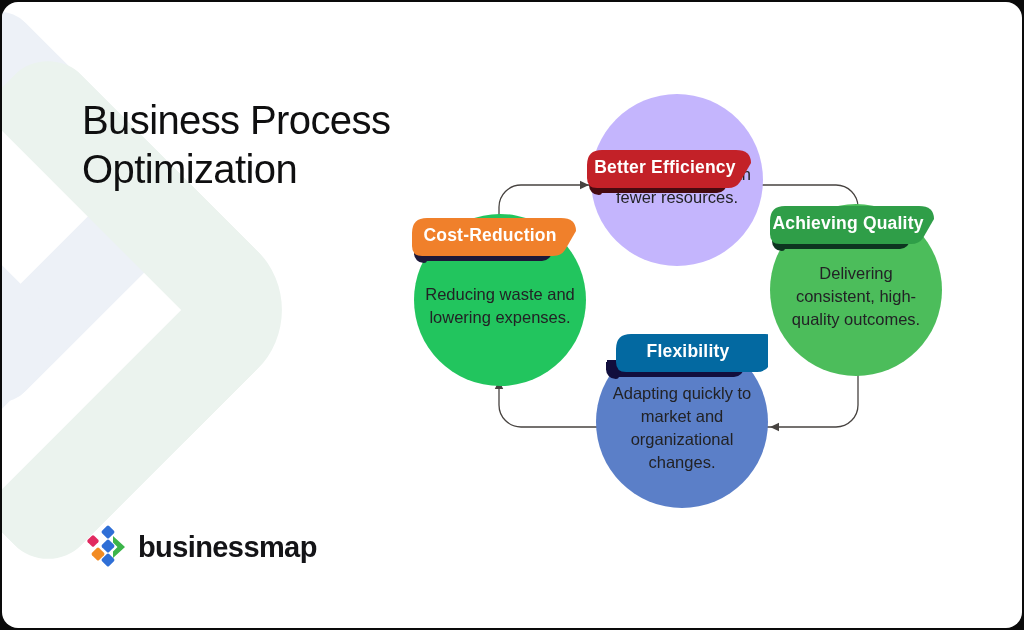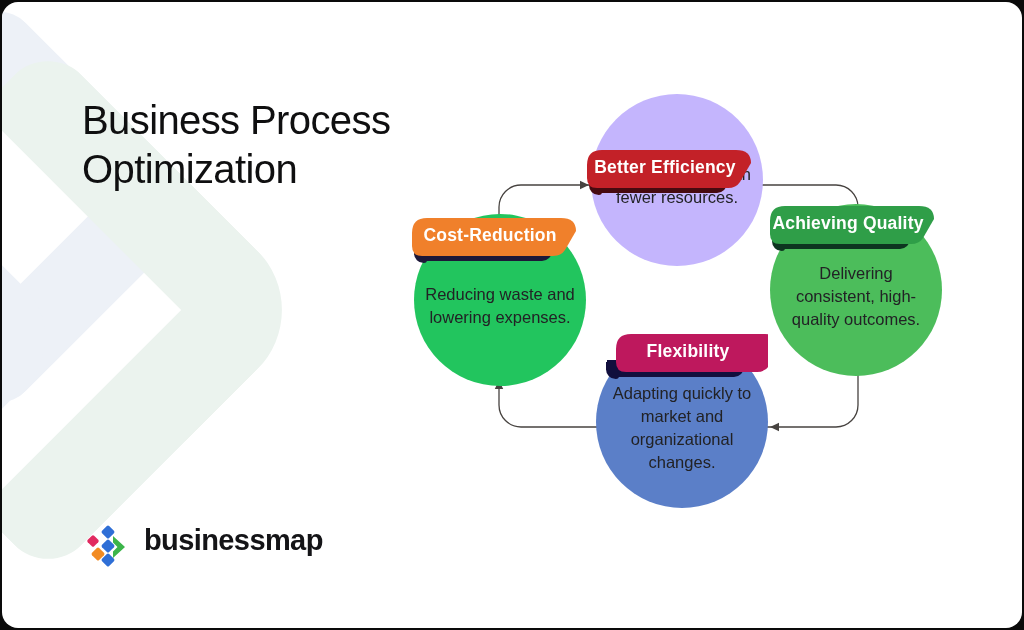--- a/index.html
+++ b/index.html
@@ -44,21 +44,21 @@
   .fold{position:absolute;left:3px;right:24px;top:26px;height:17px;
         border-radius:0 0 10px 10px;}
   .curl{position:absolute;left:2px;top:28px;width:13px;height:17px;
         border-radius:0 0 4px 12px;}
   .ribbon-body{position:absolute;inset:0;display:flex;align-items:center;justify-content:center;
         padding:0 14px 3px 6px;box-sizing:border-box;
         clip-path:path("M15 0 L149 0 Q164 0 164 13 L153 32 Q149 38 141 38 L10 38 Q0 38 0 28 L0 15 Q0 0 15 0 Z");}
   .ribbon-label{font-size:17.5px;font-weight:700;color:#ffffff;letter-spacing:.2px;white-space:nowrap;}
 
   
-  .logo{position:absolute;left:84px;top:522px;display:flex;align-items:flex-start;gap:16px;z-index:4;}
+  .logo{position:absolute;left:84px;top:522px;display:flex;align-items:center;gap:10px;z-index:4;}
   .logo-text{font-size:29px;font-weight:700;letter-spacing:-.6px;color:#141417;}
 </style>
 </head>
 <body>
 
 <div class="card">
 
   <div class="chev chev-a"></div>
   <div class="chev chev-b"></div>
   <div class="chev chev-c"></div>
@@ -113,21 +113,21 @@
     </div>
   </div>
 
   <div class="node">
     <div class="circle circle-flex" style="background: rgb(91, 127, 200); text-align: center;">
       <p class="desc">Adapting quickly to market and organizational changes.</p>
     </div>
     <div class="ribbon ribbon-flex">
       <div class="fold" style="background: rgb(17, 14, 61);"></div>
       <div class="curl" style="background: rgb(17, 14, 61);"></div>
-      <div class="ribbon-body" style="background: #be185d; margin-left: 12px;">
+      <div class="ribbon-body" style="background: #0369a1; margin-left: 12px;">
         <span class="ribbon-label">Flexibility</span>
       </div>
     </div>
   </div>
 
   <div class="logo">
     <svg width="42" height="46" viewBox="0 0 42 46">
       <rect x="17" y="3" width="10" height="10" rx="1.6" transform="rotate(45 22 8)" fill="#2f6fd6"></rect>
       <rect x="17" y="17" width="10" height="10" rx="1.6" transform="rotate(45 22 22)" fill="#2f6fd6"></rect>
       <rect x="17" y="31" width="10" height="10" rx="1.6" transform="rotate(45 22 36)" fill="#2f6fd6"></rect>

